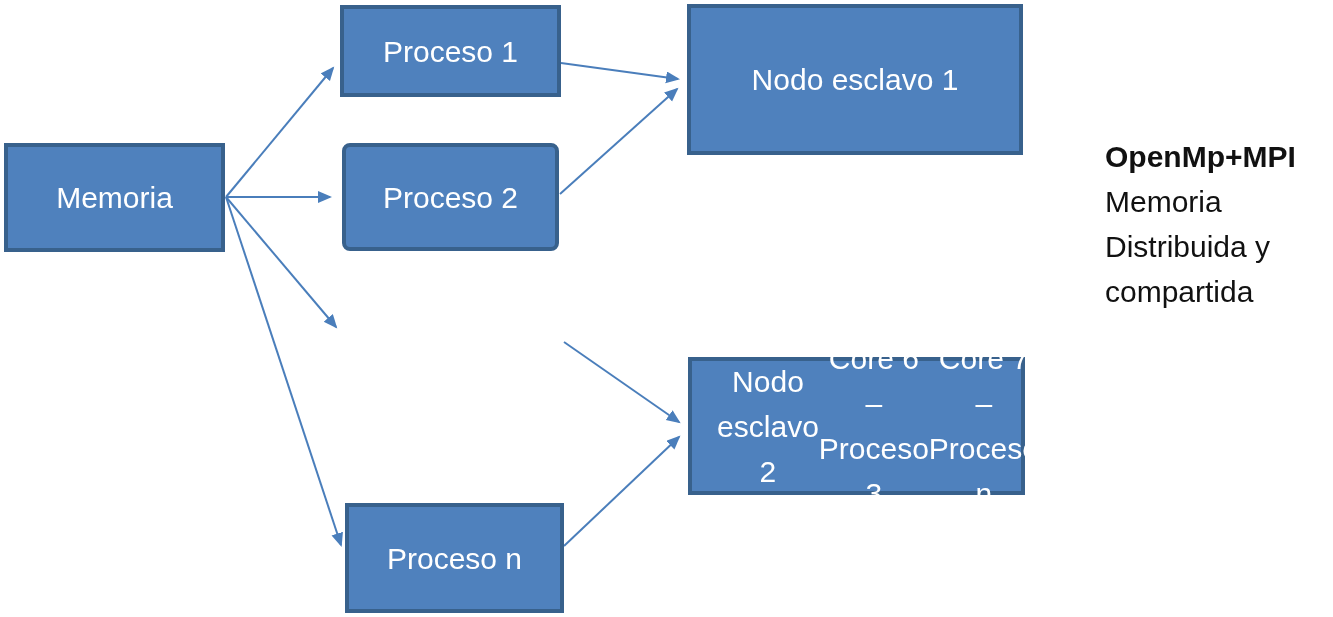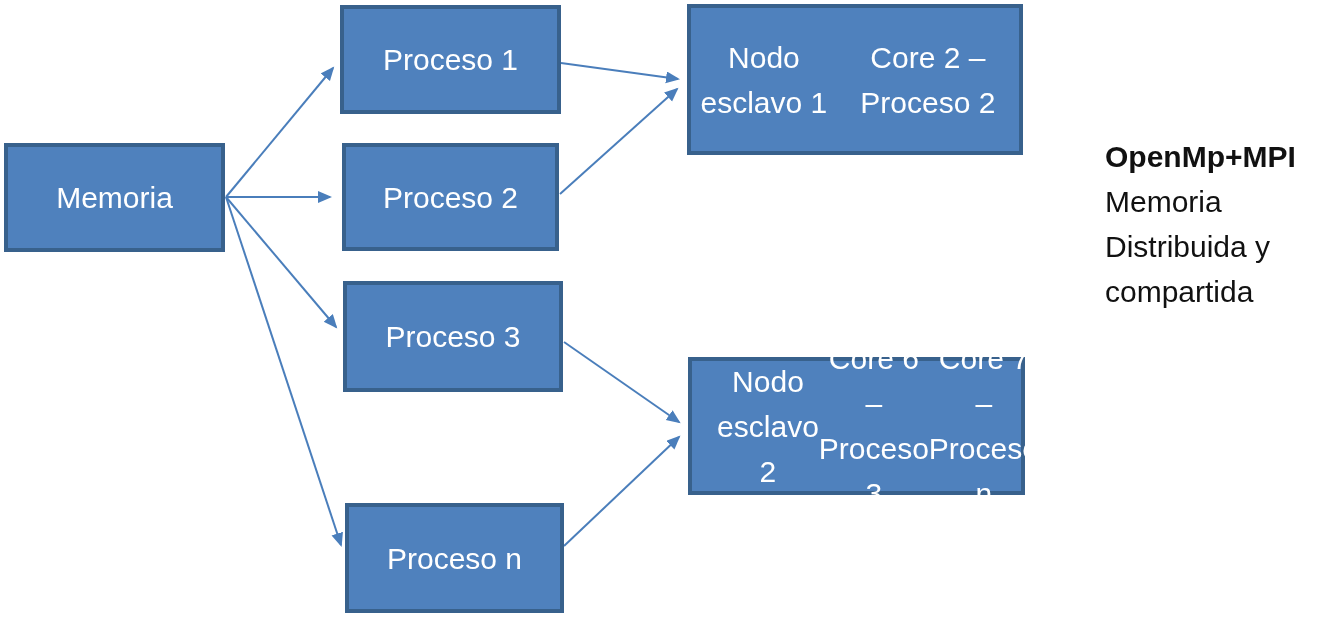--- a/index.html
+++ b/index.html
@@ -33,22 +33,22 @@
     font-size: 30px;
     line-height: 1.1;
   }
 
   .node.multiline {
     flex-direction: row;
     line-height: 45px;
   }
 
   .node-proceso   { left:   4px; top: 143px; width: 221px; height: 109px; }
-  .node-proceso1  { left: 340px; top:   5px; width: 221px; height: 109px; }
-  .node-proceso2  { left: 342px; top: 143px; width: 217px; height: 108px; }
+  .node-proceso1  { left: 340px; top:   5px; width: 221px; height: 92px; }
+  .node-proceso2  { left: 342px; top: 143px; width: 217px; height: 108px; border-radius: 8px; }
   .node-proceso3  { left: 343px; top: 281px; width: 220px; height: 111px; }
   .node-proceso-n { left: 345px; top: 503px; width: 219px; height: 110px; }
   .node-nodo1     { left: 687px; top:   4px; width: 336px; height: 151px; }
   .node-nodo2     { left: 688px; top: 357px; width: 337px; height: 138px; padding-left: 43px; }
 
   .annotation {
     position: absolute;
     left: 1105px;
     top: 134px;
     width: 235px;
@@ -80,27 +80,25 @@
       <line x1="564" y1="546" x2="679" y2="437" marker-end="url(#arrowhead)"></line>
     </g>
   </svg>
 
   <div class="node node-proceso">Memoria</div>
 
   <div class="node node-proceso1">Proceso 1</div>
 
   <div class="node node-proceso2">Proceso 2</div>
 
-  <div class="node node-proceso3">Proceso 3</div>
 
   <div class="node node-proceso-n">Proceso n</div>
 
   <div class="node multiline node-nodo1">
     <span>Nodo esclavo 1</span>
-    <span>Core 2 – Proceso 2</span>
   </div>
 
   <div class="node multiline node-nodo2">
     <span>Nodo esclavo 2</span>
     <span>Core 6 – Proceso 3</span>
     <span>Core 7 – Proceso n</span>
   </div>
 
   <div class="annotation">
     <div class="title">OpenMp+MPI</div>

